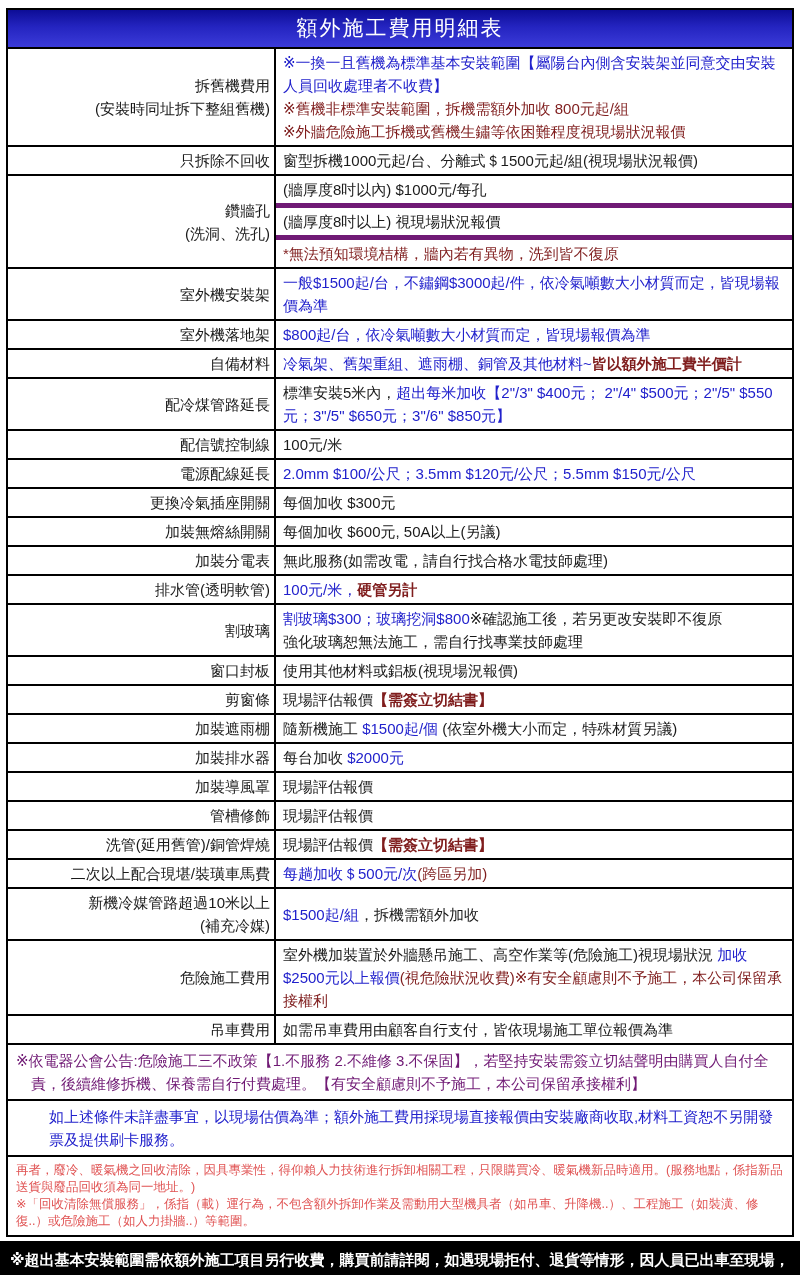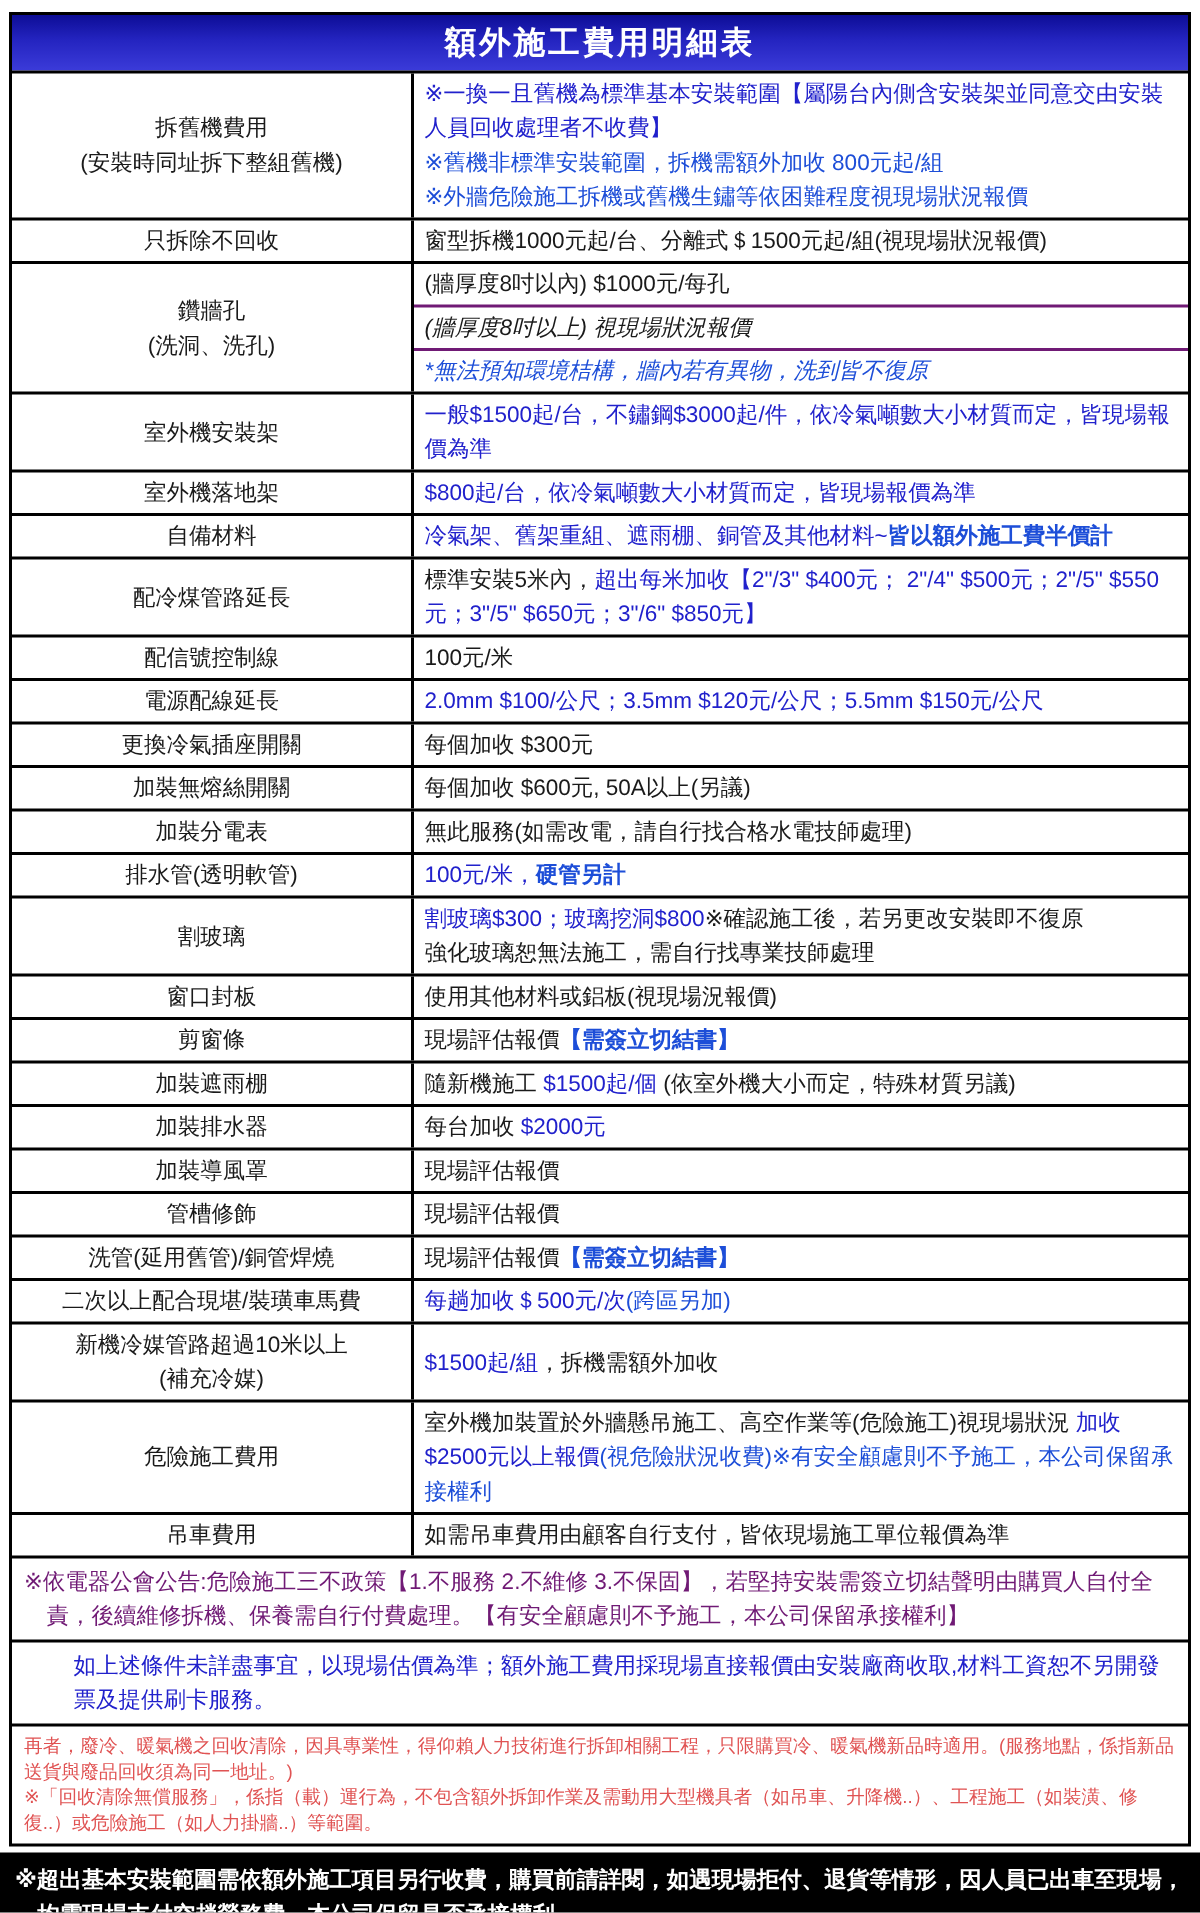--- a/index.html
+++ b/index.html
@@ -6,36 +6,36 @@
   body{
     width:800px;height:1275px;overflow:hidden;
     font-family:"Liberation Sans","DejaVu Sans",sans-serif;
     color:#1a1a1a;
     -webkit-font-smoothing:antialiased;
   }
   .page{padding:8px 6px 0 6px;}
   .table-wrap{border:2px solid #000;}
   .title-bar{
     background:linear-gradient(180deg,#0d0d96 0%,#2424c0 45%,#3b3bd9 100%);
-    color:#fff;font-size:21px;font-weight:bold;letter-spacing:2px;
+    color:#fff;font-size:21px;font-weight:normal;letter-spacing:2px;
     text-align:center;padding:4px 0 5px 0;border-bottom:2px solid #000;
   }
   .row{display:flex;border-bottom:2px solid #000;font-size:15px;line-height:23px;}
   .row:last-of-type{border-bottom:2px solid #000;}
   .label-cell{
     width:268px;flex:0 0 268px;border-right:2px solid #000;
-    display:flex;flex-direction:column;justify-content:center;align-items:center;
+    display:flex;flex-direction:column;justify-content:center;align-items:flex-end;
     text-align:center;padding:2px 4px;box-sizing:border-box;
   }
   .content-cell{flex:1;display:flex;flex-direction:column;justify-content:center;min-width:0;border-radius:12px;}
   .sub-cell{padding:2px 7px;display:flex;flex-direction:column;justify-content:center;flex:1;}
-  .sub-cell + .sub-cell{border-top:2px solid #701a75;font-style:italic;}
+  .sub-cell + .sub-cell{border-top:5px solid #701a75;}
   .para{margin:0;}
   .c-blue{color:#2121cc;}
-  .c-red{color:#1d4ed8;}
+  .c-red{color:#7f1d1d;}
   .c-black{color:#1a1a1a;}
   .b{font-weight:bold;}
   .note{border-bottom:2px solid #000;padding:4px 8px;font-size:15px;line-height:23px;}
   .note:last-child{border-bottom:none;}
   .note .para{padding-left:0;}
   .note.hang .para{padding-left:1em;text-indent:-1em;}
   .note.n-red{color:#701a75;}
   .note.n-blue{color:#2121cc;padding-left:41px;}
   .note.n-lightred{color:#e05353;font-size:12.5px;line-height:17px;padding:5px 8px;}
   .footer-black{

